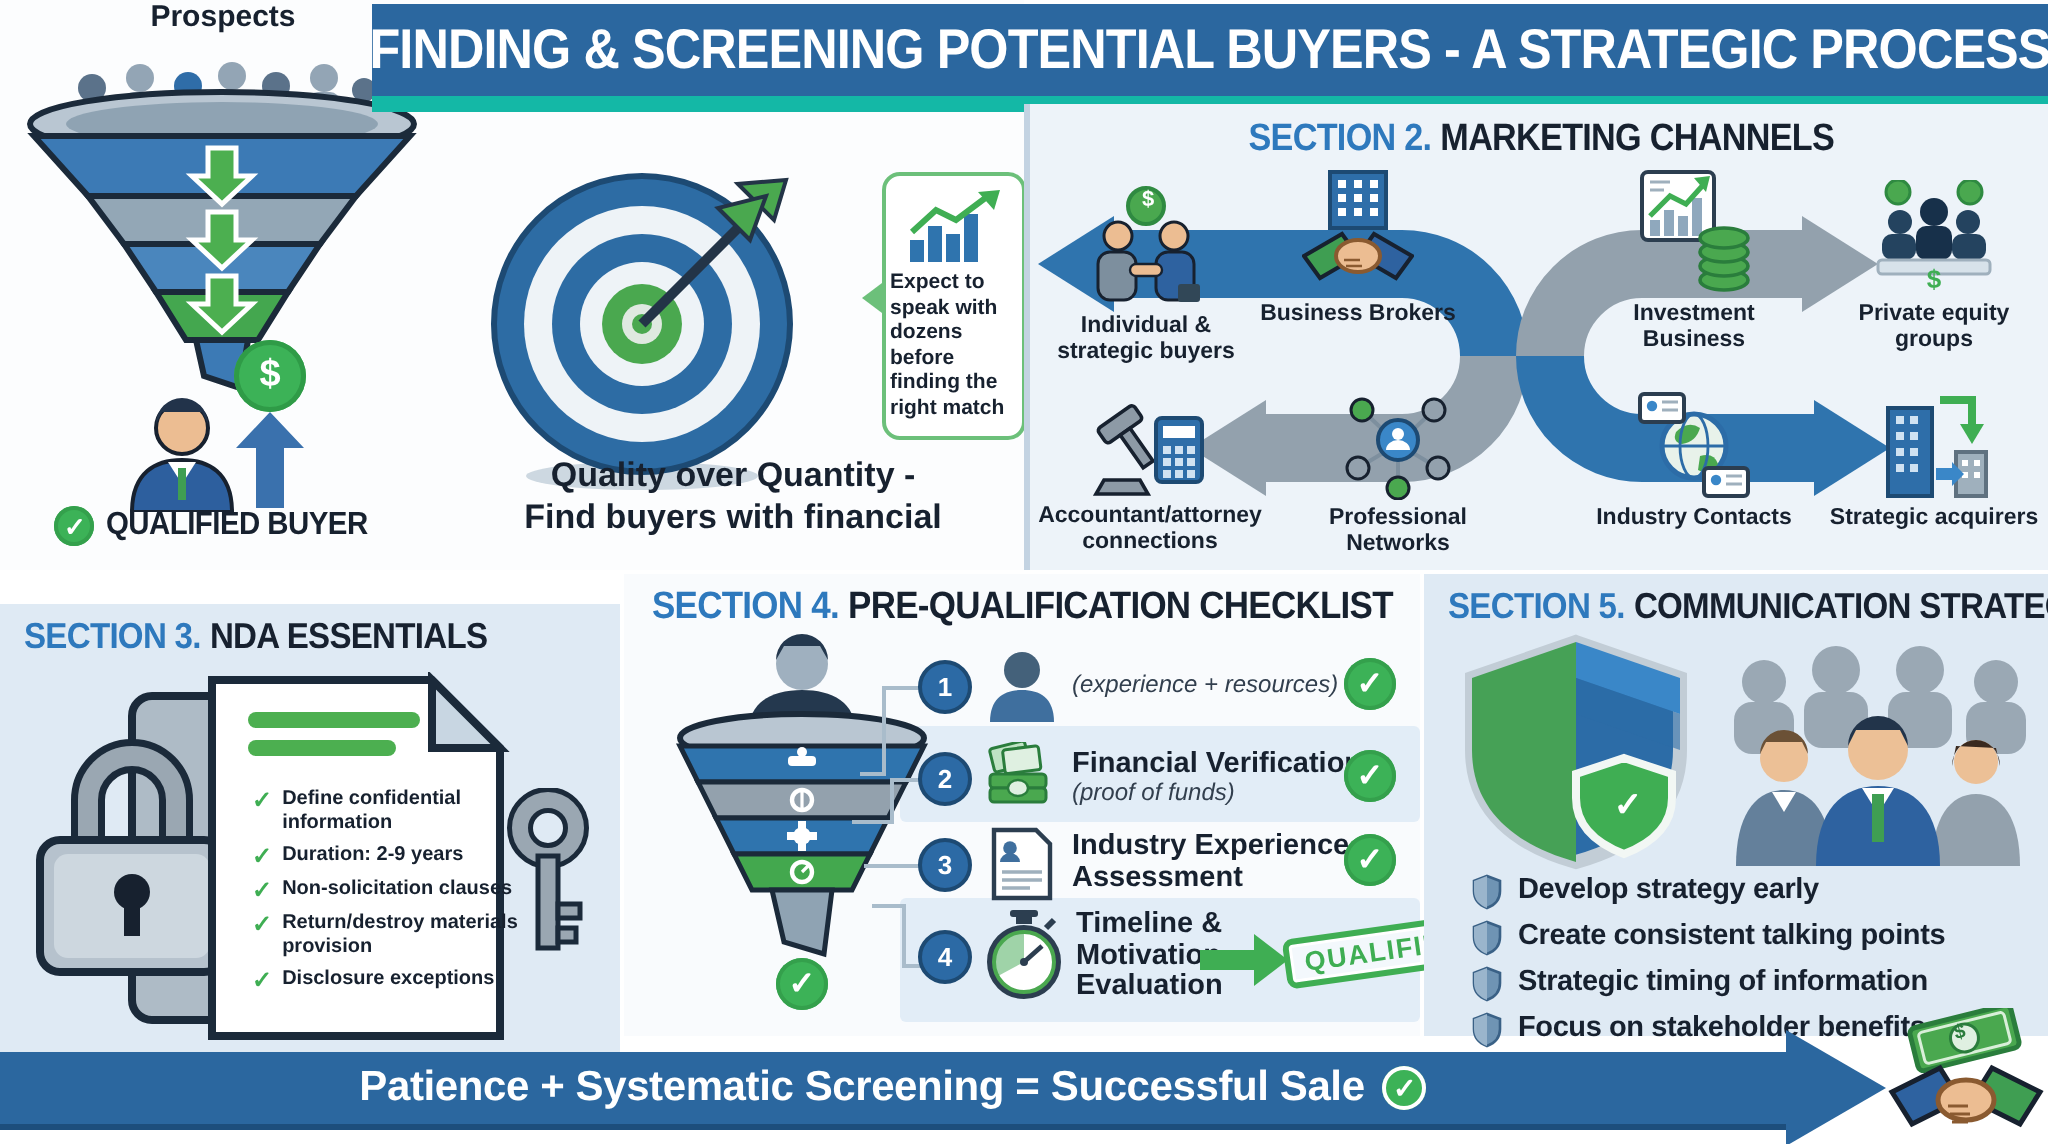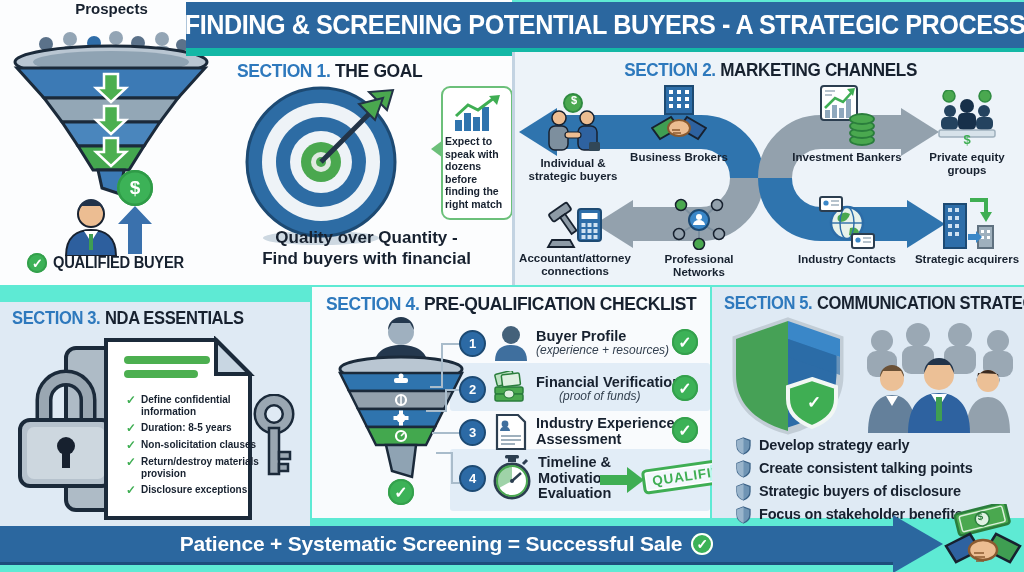--- a/index.html
+++ b/index.html
@@ -1,16 +1,16 @@
 <!DOCTYPE html>
 <html><head>
 <meta charset="utf-8">
 <style>
   html,body{margin:0;padding:0;background:#cfdde9;font-family:"Liberation Sans",sans-serif;}
-  #stage{position:relative;width:1024px;height:572px;background:#5eead4;overflow:hidden;}
+  #stage{position:relative;width:1024px;height:572px;background:#ffffff;overflow:hidden;}
   .abs{position:absolute;}
   .panel-white{background:#fcfdfe;}
   .panel-lblue{background:#dfeaf4;}
   .cond{display:inline-block;transform:scaleX(0.92);transform-origin:left center;white-space:nowrap;}
   .cond-c{display:inline-block;transform:scaleX(0.9);transform-origin:center center;white-space:nowrap;}
   .sec-head{font-weight:700;font-size:18px;letter-spacing:-0.4px;}
   .sec-head .lbl{color:#2e79bd;}
   .sec-head .ttl{color:#17212f;margin-left:5px;}
   .chk{border-radius:50%;background:#3cb257;color:#fff;display:flex;align-items:center;justify-content:center;
        font-weight:700;box-shadow:inset 0 0 0 2px #34a04c;}
@@ -110,23 +110,20 @@
     <span class="chk" style="width:20px;height:20px;font-size:13px;margin-right:6px;">✓</span>
     <span class="cond" style="font-size:16px;font-weight:700;color:#17212f;letter-spacing:-0.3px;">QUALIFIED BUYER</span>
   </div>
 
   <div class="abs" style="left:186px;top:2px;width:838px;height:46px;background:#2b679f;border-bottom:8px solid #14b8a6;
        display:flex;align-items:center;justify-content:center;">
     <span class="cond-c" style="color:#ffffff;font-size:28px;font-weight:700;letter-spacing:-0.5px;">FINDING &amp; SCREENING POTENTIAL BUYERS - A STRATEGIC PROCESS</span>
   </div>
 
   <div class="abs" style="left:223px;top:52px;width:287px;height:233px;">
-    <div class="abs sec-head" style="left:14px;top:8px;font-size:19px;">
-      <span class="cond"><span class="lbl">SECTION 1.</span><span class="ttl">THE GOAL</span></span>
-    </div>
 
     <svg class="abs" style="left:18px;top:30px;" width="160" height="164" viewBox="0 0 160 164">
       <ellipse cx="80" cy="156" rx="58" ry="7" fill="#cdd8e1"></ellipse>
       <circle cx="80" cy="80" r="74" fill="#2d6ca4" stroke="#1d4a73" stroke-width="3"></circle>
       <circle cx="80" cy="80" r="59" fill="#eef3f7"></circle>
       <circle cx="80" cy="80" r="45" fill="#2d6ca4"></circle>
       <circle cx="80" cy="80" r="31" fill="#eef3f7"></circle>
       <circle cx="80" cy="80" r="20" fill="#4aa84f"></circle>
       <circle cx="80" cy="80" r="10" fill="#dfe9e0"></circle>
       <circle cx="80" cy="80" r="5" fill="#4aa84f"></circle>
@@ -224,21 +221,21 @@
           <polyline points="7,24 17,14 25,18 34,8" fill="none" stroke="#3fae53" stroke-width="2.6"></polyline>
           <polygon points="29,5 37,4 35,12" fill="#3fae53"></polygon>
           <g stroke="#2a7d3c" stroke-width="1.8" fill="#4aa84f">
             <ellipse cx="44" cy="56" rx="12" ry="5"></ellipse>
               <ellipse cx="44" cy="49" rx="12" ry="5"></ellipse>
             <ellipse cx="44" cy="42" rx="12" ry="5"></ellipse>
               <ellipse cx="44" cy="35" rx="12" ry="5"></ellipse>
             </g>
         </svg>
       </span>
-      <div class="chl">Investment Bankers</div>
+      <div class="chl">Investment Business</div>
     </div>
 
     <div class="abs" style="left:396px;top:38px;">
       <span class="ch-ic" style="width:60px;height:58px;">
         <svg width="60" height="58" viewBox="0 0 60 58">
           <circle cx="12" cy="6" r="6" fill="#4aa84f" stroke="#2f8a41" stroke-width="1.5"></circle>
           <circle cx="48" cy="6" r="6" fill="#4aa84f" stroke="#2f8a41" stroke-width="1.5"></circle>
           <circle cx="13" cy="21" r="6" fill="#24435f"></circle>
             <circle cx="30" cy="16" r="7" fill="#17304a"></circle>
             <circle cx="47" cy="21" r="6" fill="#24435f"></circle>
@@ -378,21 +375,21 @@
       <rect x="24" y="20" width="86" height="8" rx="4" fill="#4caf50"></rect>
       <rect x="24" y="34" width="74" height="8" rx="4" fill="#4caf50"></rect>
     </svg>
     <div class="abs" style="left:126px;top:92px;width:138px;">
       <div class="nda-row">
         <span class="nda-chk">✓</span>
         <span class="nda-txt">Define confidential information</span>
         </div>
       <div class="nda-row">
         <span class="nda-chk">✓</span>
-        <span class="nda-txt">Duration: 8-5 years</span>
+        <span class="nda-txt">Duration: 2-9 years</span>
         </div>
       <div class="nda-row">
         <span class="nda-chk">✓</span>
         <span class="nda-txt">Non-solicitation clauses</span>
         </div>
       <div class="nda-row">
         <span class="nda-chk">✓</span>
         <span class="nda-txt">Return/destroy materials provision</span>
         </div>
       <div class="nda-row">
@@ -455,21 +452,20 @@
       </g>
     </svg>
 
     <div class="s4row" style="left:147px;top:38px;">
       <span class="numc">1</span>
       <svg width="34" height="36" viewBox="0 0 34 36" style="margin:0 8px;">
         <circle cx="17" cy="10" r="9" fill="#44617a"></circle>
         <path d="M1,36 C1,24 8,20 17,20 C26,20 33,24 33,36 Z" fill="#3f6f9e"></path>
       </svg>
       <span style="width:160px;">
-        <span class="s4t" style="display:block;">Buyer Profile</span>
         <span class="s4s" style="display:block;">(experience + resources)</span>
       </span>
     </div>
     <div class="abs chk" style="left:360px;top:42px;width:26px;height:26px;font-size:16px;">
         <span>✓</span>
       </div>
 
     <div class="s4row" style="left:147px;top:84px;">
       <span class="numc">2</span>
       <svg width="38" height="36" viewBox="0 0 38 36" style="margin:0 6px;">
@@ -478,21 +474,21 @@
           </g>
         <g transform="rotate(-7 18 10)">
             <rect x="10" y="3" width="18" height="12" rx="1.5" fill="#dff0e1" stroke="#2a7d3c" stroke-width="1.5"></rect>
           </g>
         <rect x="3" y="16" width="28" height="7" rx="2" fill="#4aa84f" stroke="#2a7d3c" stroke-width="1.5"></rect>
         <rect x="3" y="23" width="28" height="7" rx="2" fill="#4aa84f" stroke="#2a7d3c" stroke-width="1.5"></rect>
         <ellipse cx="17" cy="23" rx="5" ry="4" fill="#dff0e1" stroke="#2a7d3c" stroke-width="1.2"></ellipse>
       </svg>
       <span style="width:170px;">
         <span class="s4t" style="display:block;">Financial Verification</span>
-        <span class="s4s" style="display:block;margin-left:23px;">(proof of funds)</span>
+        <span class="s4s" style="display:block;">(proof of funds)</span>
       </span>
     </div>
     <div class="abs chk" style="left:360px;top:88px;width:26px;height:26px;font-size:16px;">
         <span>✓</span>
       </div>
 
     <div class="s4row" style="left:147px;top:126px;">
       <span class="numc">3</span>
       <svg width="32" height="38" viewBox="0 0 32 38" style="margin:0 9px;">
         <path d="M2,2 H23 L30,9 V36 H2 Z" fill="#ffffff" stroke="#2c3e50" stroke-width="2.2"></path>
@@ -585,21 +581,21 @@
           <path d="M7.5,1 L14,3.5 V8.5 C14,13 11,15.7 7.5,17 C4,15.7 1,13 1,8.5 V3.5 Z" fill="#6f94b4" stroke="#3a6186" stroke-width="1.3"></path>
           <path d="M7.5,1 L1,3.5 V8.5 C1,13 4,15.7 7.5,17 Z" fill="#9ab5cc"></path>
           </svg>
         <span class="s5t">Create consistent talking points</span>
         </div>
       <div class="s5b">
         <svg width="15" height="18" viewBox="0 0 15 18">
           <path d="M7.5,1 L14,3.5 V8.5 C14,13 11,15.7 7.5,17 C4,15.7 1,13 1,8.5 V3.5 Z" fill="#6f94b4" stroke="#3a6186" stroke-width="1.3"></path>
           <path d="M7.5,1 L1,3.5 V8.5 C1,13 4,15.7 7.5,17 Z" fill="#9ab5cc"></path>
           </svg>
-        <span class="s5t">Strategic buyers of disclosure</span>
+        <span class="s5t">Strategic timing of information</span>
         </div>
       <div class="s5b">
         <svg width="15" height="18" viewBox="0 0 15 18">
           <path d="M7.5,1 L14,3.5 V8.5 C14,13 11,15.7 7.5,17 C4,15.7 1,13 1,8.5 V3.5 Z" fill="#6f94b4" stroke="#3a6186" stroke-width="1.3"></path>
           <path d="M7.5,1 L1,3.5 V8.5 C1,13 4,15.7 7.5,17 Z" fill="#9ab5cc"></path>
           </svg>
         <span class="s5t">Focus on stakeholder benefits</span>
         </div>
     </div>
   </div>

